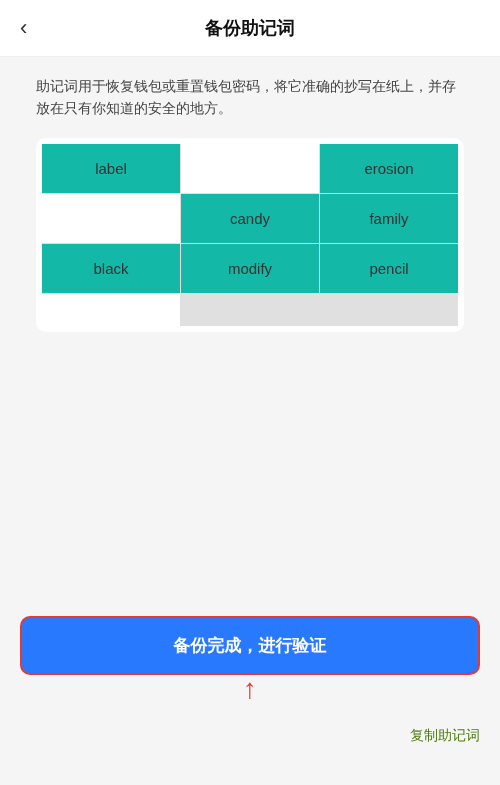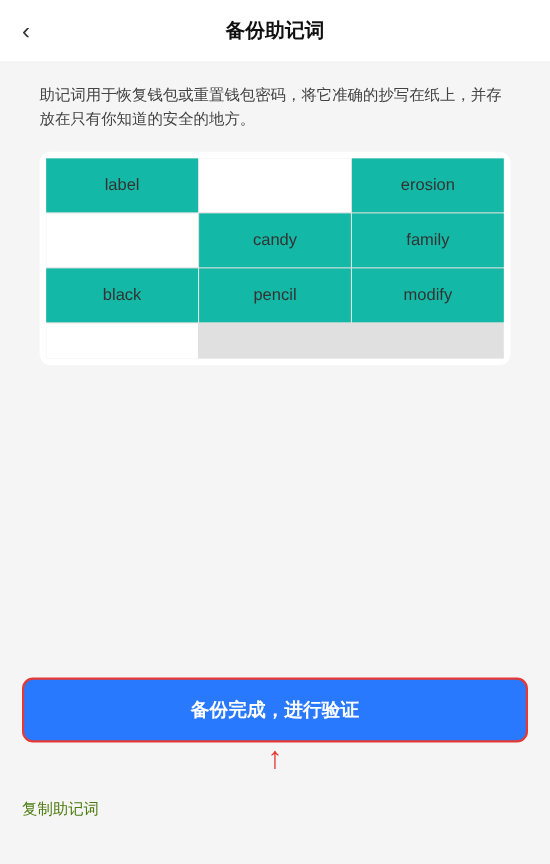--- a/index.html
+++ b/index.html
@@ -96,21 +96,21 @@
       left: 0;
     }
     .bottom-section {
       padding: 0 20px;
       position: absolute;
       bottom: 40px;
       left: 0;
       right: 0;
       display: flex;
       flex-direction: column;
-      align-items: flex-start;
+      align-items: flex-end;
     }
     .verify-btn-wrapper {
       position: relative;
       width: 100%;
       margin-bottom: 16px;
     }
     .verify-btn {
       width: 100%;
       background: #2979ff;
       color: #fff;
@@ -152,22 +152,22 @@
 
   <div class="mnemonic-grid-container">
     <div class="mnemonic-grid" id="mnemonic-grid">
     <div class="mnemonic-cell">label</div>
         <div class="mnemonic-cell empty"></div>
         <div class="mnemonic-cell">erosion</div>
         <div class="mnemonic-cell empty"></div>
         <div class="mnemonic-cell">candy</div>
         <div class="mnemonic-cell">family</div>
         <div class="mnemonic-cell">black</div>
+        <div class="mnemonic-cell">modify</div>
         <div class="mnemonic-cell">pencil</div>
-        <div class="mnemonic-cell">modify</div>
         <div class="mnemonic-cell empty"></div>
       </div>
   </div>
 
 </div>
 
 <div class="bottom-section">
   <div class="verify-btn-wrapper">
     <button class="verify-btn">备份完成，进行验证</button>
     <div class="arrow-indicator">↑</div>

